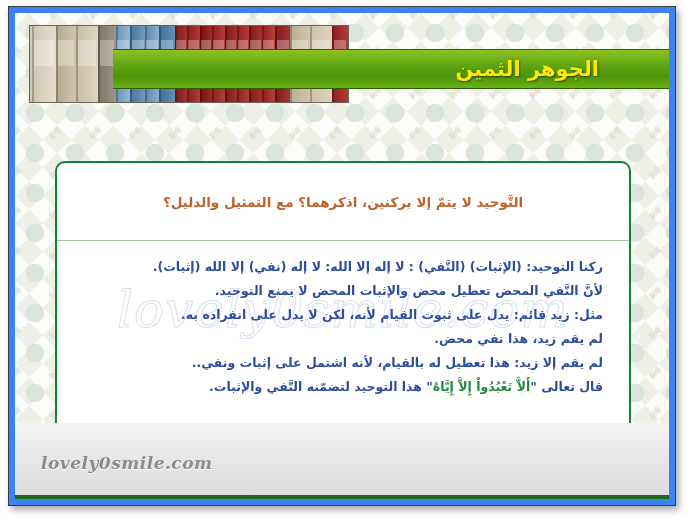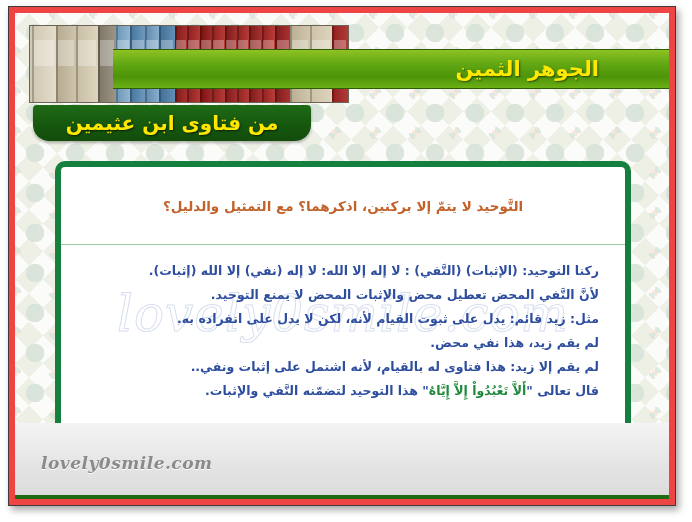--- a/index.html
+++ b/index.html
@@ -14,21 +14,21 @@
     font-family: "DejaVu Sans", "Liberation Sans", sans-serif;
   }
 
   
   .slide {
     position: absolute;
     left: 8px;
     top: 6px;
     width: 668px;
     height: 500px;
-    background: #ef4444;
+    background: #3b82f6;
     border: 1px solid #3c3c3c;
     box-shadow: 3px 4px 7px rgba(0,0,0,0.35);
     box-sizing: border-box;
     overflow: hidden;
   }
   .slide-inner {
     position: absolute;
     left: 6px;
     top: 6px;
     right: 6px;
@@ -147,21 +147,21 @@
   }
 
   
   .card {
     position: absolute;
     left: 40px;
     top: 148px;
     width: 576px;
     height: 276px;
     background: #ffffff;
-    border: 6px solid #15803d;
+    border: 2px solid #15803d;
     border-radius: 10px;
     box-sizing: border-box;
     overflow: hidden;
   }
   .question-zone {
     position: relative;
     height: 78px;
     display: flex;
     align-items: center;
     justify-content: center;
@@ -283,39 +283,36 @@
         <div class="book" style="width:22px;background:linear-gradient(90deg,#c8bda4,#ded5bf);"></div>
         <div class="book" style="width:20px;background:linear-gradient(90deg,#b5aa90,#cdc4ab);"></div>
         <div class="book" style="width:24px;background:linear-gradient(90deg,#d0c7b2,#e4ddcc);"></div>
         <div class="book" style="width:20px;background:linear-gradient(90deg,#bdb39a,#d3cab3);"></div>
       </div>
 
       <div class="banner-top">
         <span class="banner-top-text">الجوهر الثمين</span>
       </div>
 
-      <div class="banner-sub">
-        <span class="banner-sub-text">من فتاوى ابن عثيمين</span>
-      </div>
     </div>
 
     <div class="card">
 
       <div class="question-zone">
         <div class="question-text">التَّوحيد لا يتمّ إلا بركنين، اذكرهما؟ مع التمثيل والدليل؟</div>
       </div>
 
       <div class="card-watermark">lovely0smile.com</div>
 
       <div class="answer-zone">
         <div class="answer-line">ركنا التوحيد: (الإثبات) (النَّفي) : لا إله إلا الله: لا إله (نفي) إلا الله (إثبات).</div>
         <div class="answer-line">لأنَّ النَّفي المحض تعطيل محض والإثبات المحض لا يمنع التوحيد.</div>
         <div class="answer-line">مثل: زيد قائم: يدل على  ثبوت القيام لأنه، لكن لا يدل على  انفراده به.</div>
         <div class="answer-line">لم يقم زيد، هذا نفي محض.</div>
-        <div class="answer-line">لم يقم إلا زيد: هذا فتاوى له بالقيام، لأنه اشتمل على  إثبات ونفي..</div>
+        <div class="answer-line">لم يقم إلا زيد: هذا تعطيل له بالقيام، لأنه اشتمل على  إثبات ونفي..</div>
         <div class="answer-line"><span>قال تعالى "</span><span class="ayah">أَلاَّ تَعْبُدُواْ إِلاَّ إِيَّاهُ</span><span>" هذا التوحيد لتضمّنه النَّفي والإثبات.</span></div>
       </div>
     </div>
 
     <div class="footer">
       <div class="footer-url">lovely0smile.com</div>
     </div>
 
   </div>
 </div>

